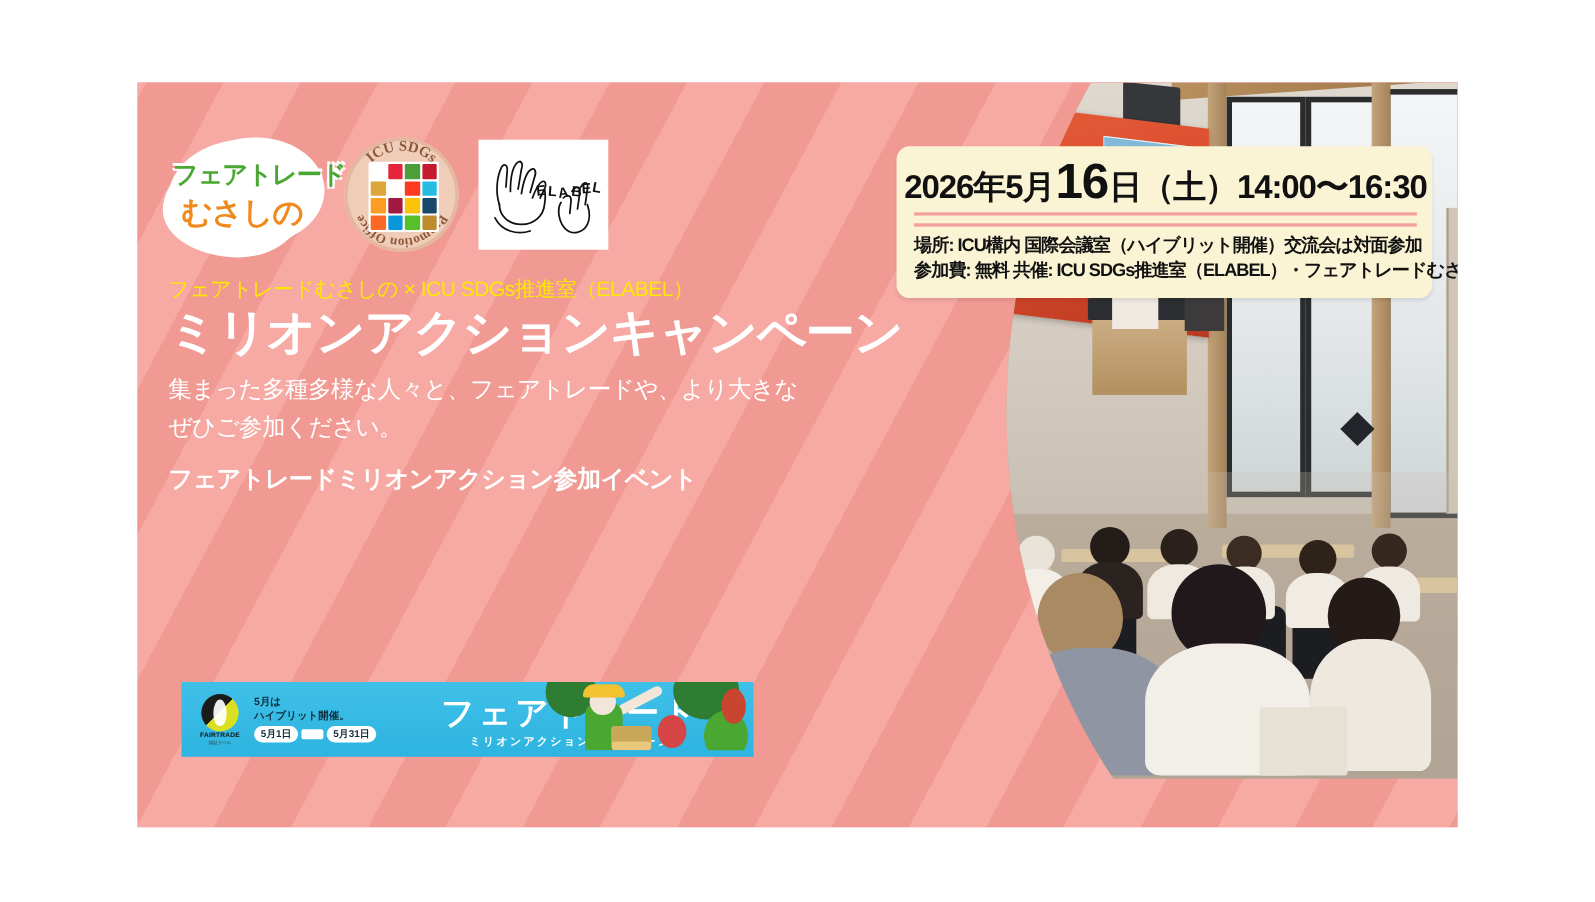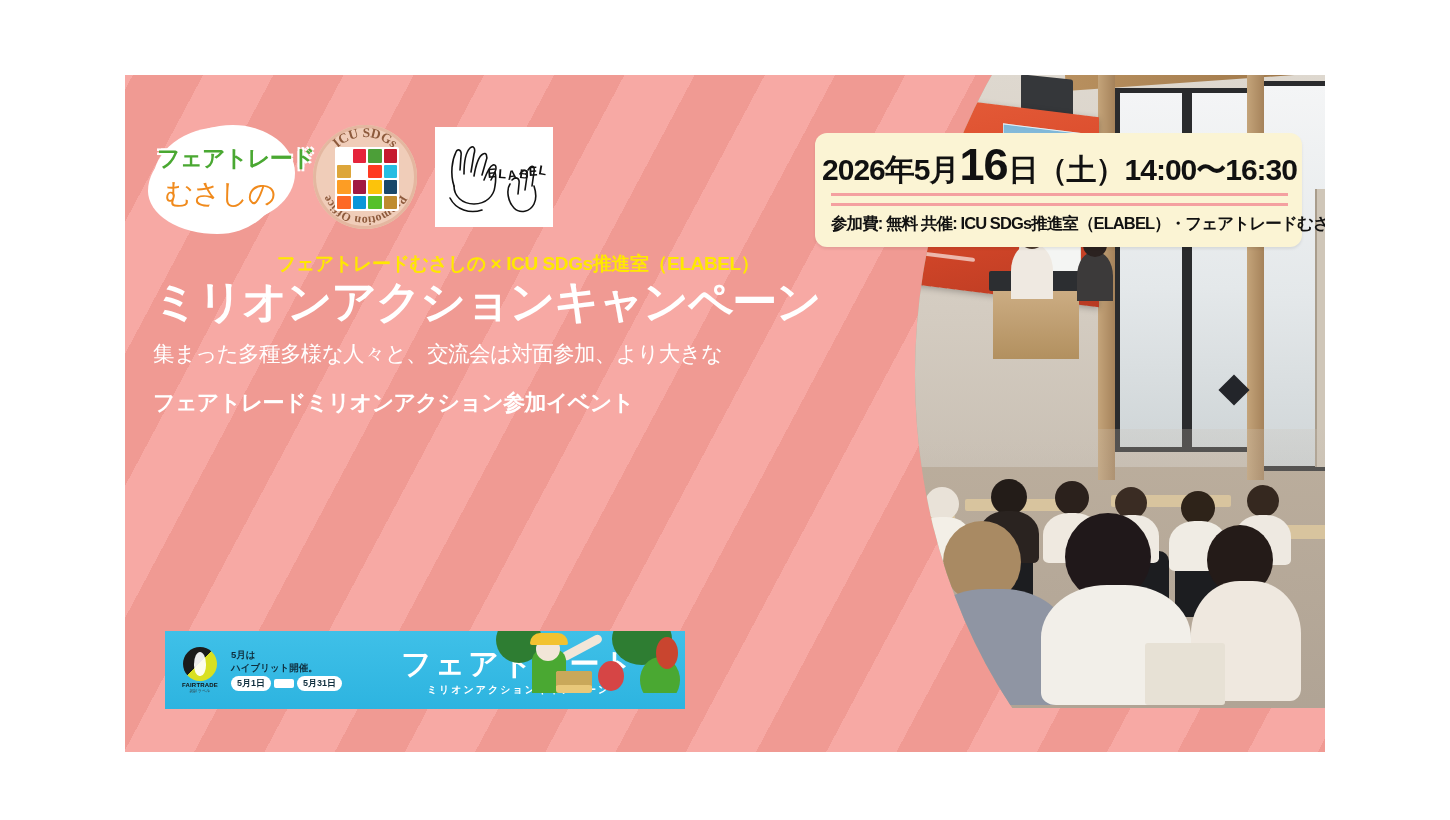--- a/index.html
+++ b/index.html
@@ -199,21 +199,21 @@
     position: absolute; left: 12px; top: 20px; width: 126px;
     text-align: center;
     font-size: 23px; font-weight: bold; letter-spacing: -1px;
     color: #4aa832;
     text-shadow: 2px 2px 0 #fff, -2px 2px 0 #fff, 2px -2px 0 #fff, -2px -2px 0 #fff;
     white-space: nowrap;
   }
   .logo-ftm .l2 {
     position: absolute; left: 12px; top: 52px; width: 126px;
     text-align: center;
-    font-size: 28px; font-weight: normal; letter-spacing: -1px;
+    font-size: 28px; font-weight: bold; letter-spacing: -1px;
     color: #f08a1c;
     text-shadow: 2px 2px 0 #fff, -2px 2px 0 #fff, 2px -2px 0 #fff, -2px -2px 0 #fff;
     white-space: nowrap;
   }
   
   .logo-icu {
     position: relative;
     width: 104px; height: 104px;
     border-radius: 50%;
     background: #f0cdb9;
@@ -245,26 +245,25 @@
 
   
   #text-col {
     position: absolute;
     left: 28px;
     top: 178px;
     width: 730px;
   }
   .kicker {
     font-size: 19px;
-    font-weight: bold;
+    font-weight: normal;
     color: #ffe800;
     letter-spacing: -0.4px;
     line-height: 1.2;
     white-space: nowrap;
-    text-align: center;
   }
   .title1 {
     margin-top: 10px;
     font-size: 27px;
     font-weight: bold;
     color: #ffffff;
     letter-spacing: -0.8px;
     line-height: 1.15;
     white-space: nowrap;
   }
@@ -293,26 +292,25 @@
     letter-spacing: -0.6px;
     white-space: nowrap;
   }
 
   
   #ft-banner {
     position: absolute;
     left: 40px;
     top: 545px;
     width: 520px;
-    height: 78px;
+    height: 68px;
     background: linear-gradient(180deg,#3fc0e8 0%, #2db4e0 100%);
     overflow: hidden;
     display: flex;
     align-items: center;
-    margin-top: 11px;
   }
   .ftb-mark {
     position: relative;
     flex: 0 0 auto;
     margin-left: 12px;
     width: 46px; text-align: center;
   }
   .ftb-mark .seal {
     width: 34px; height: 34px; margin: 0 auto;
     border-radius: 50%;
@@ -585,21 +583,22 @@
         </svg>
       </div>
 
     </div>
 
     <div id="text-col">
       <div class="kicker">フェアトレードむさしの × ICU SDGs推進室（ELABEL）</div>
       <div class="title2">ミリオンアクションキャンペーン</div>
 
       <div class="body-copy">
-        <div>集まった多種多様な人々と、交流会は対面参加、より大きな</div>
+        <div>集まった多種多様な人々と、フェアトレードや、より大きな</div>
+        <div>ぜひご参加ください。</div>
       </div>
 
       <div class="action-line">フェアトレードミリオンアクション参加イベント</div>
     </div>
 
     <div id="ft-banner">
       <div class="ftb-mark">
         <div class="seal"></div>
         <div class="seal-label">FAIRTRADE</div>
         <div class="seal-sub">認証ラベル</div>
@@ -634,17 +633,18 @@
       </div>
     </div>
 
     <div id="info-card">
       <div class="info-date">
         <span>2026年5月</span>
         <span class="big">16</span>
         <span>日（土）14:00〜16:30</span>
       </div>
       <div class="info-rule"></div>
+      <div class="info-line">場所: ICU構内 国際会議室（ハイブリット開催）交流会は対面参加</div>
       <div class="info-line">参加費: 無料 共催: ICU SDGs推進室（ELABEL）・フェアトレードむさしの</div>
     </div>
 
   </div>
 </div>
 
 </body></html>

